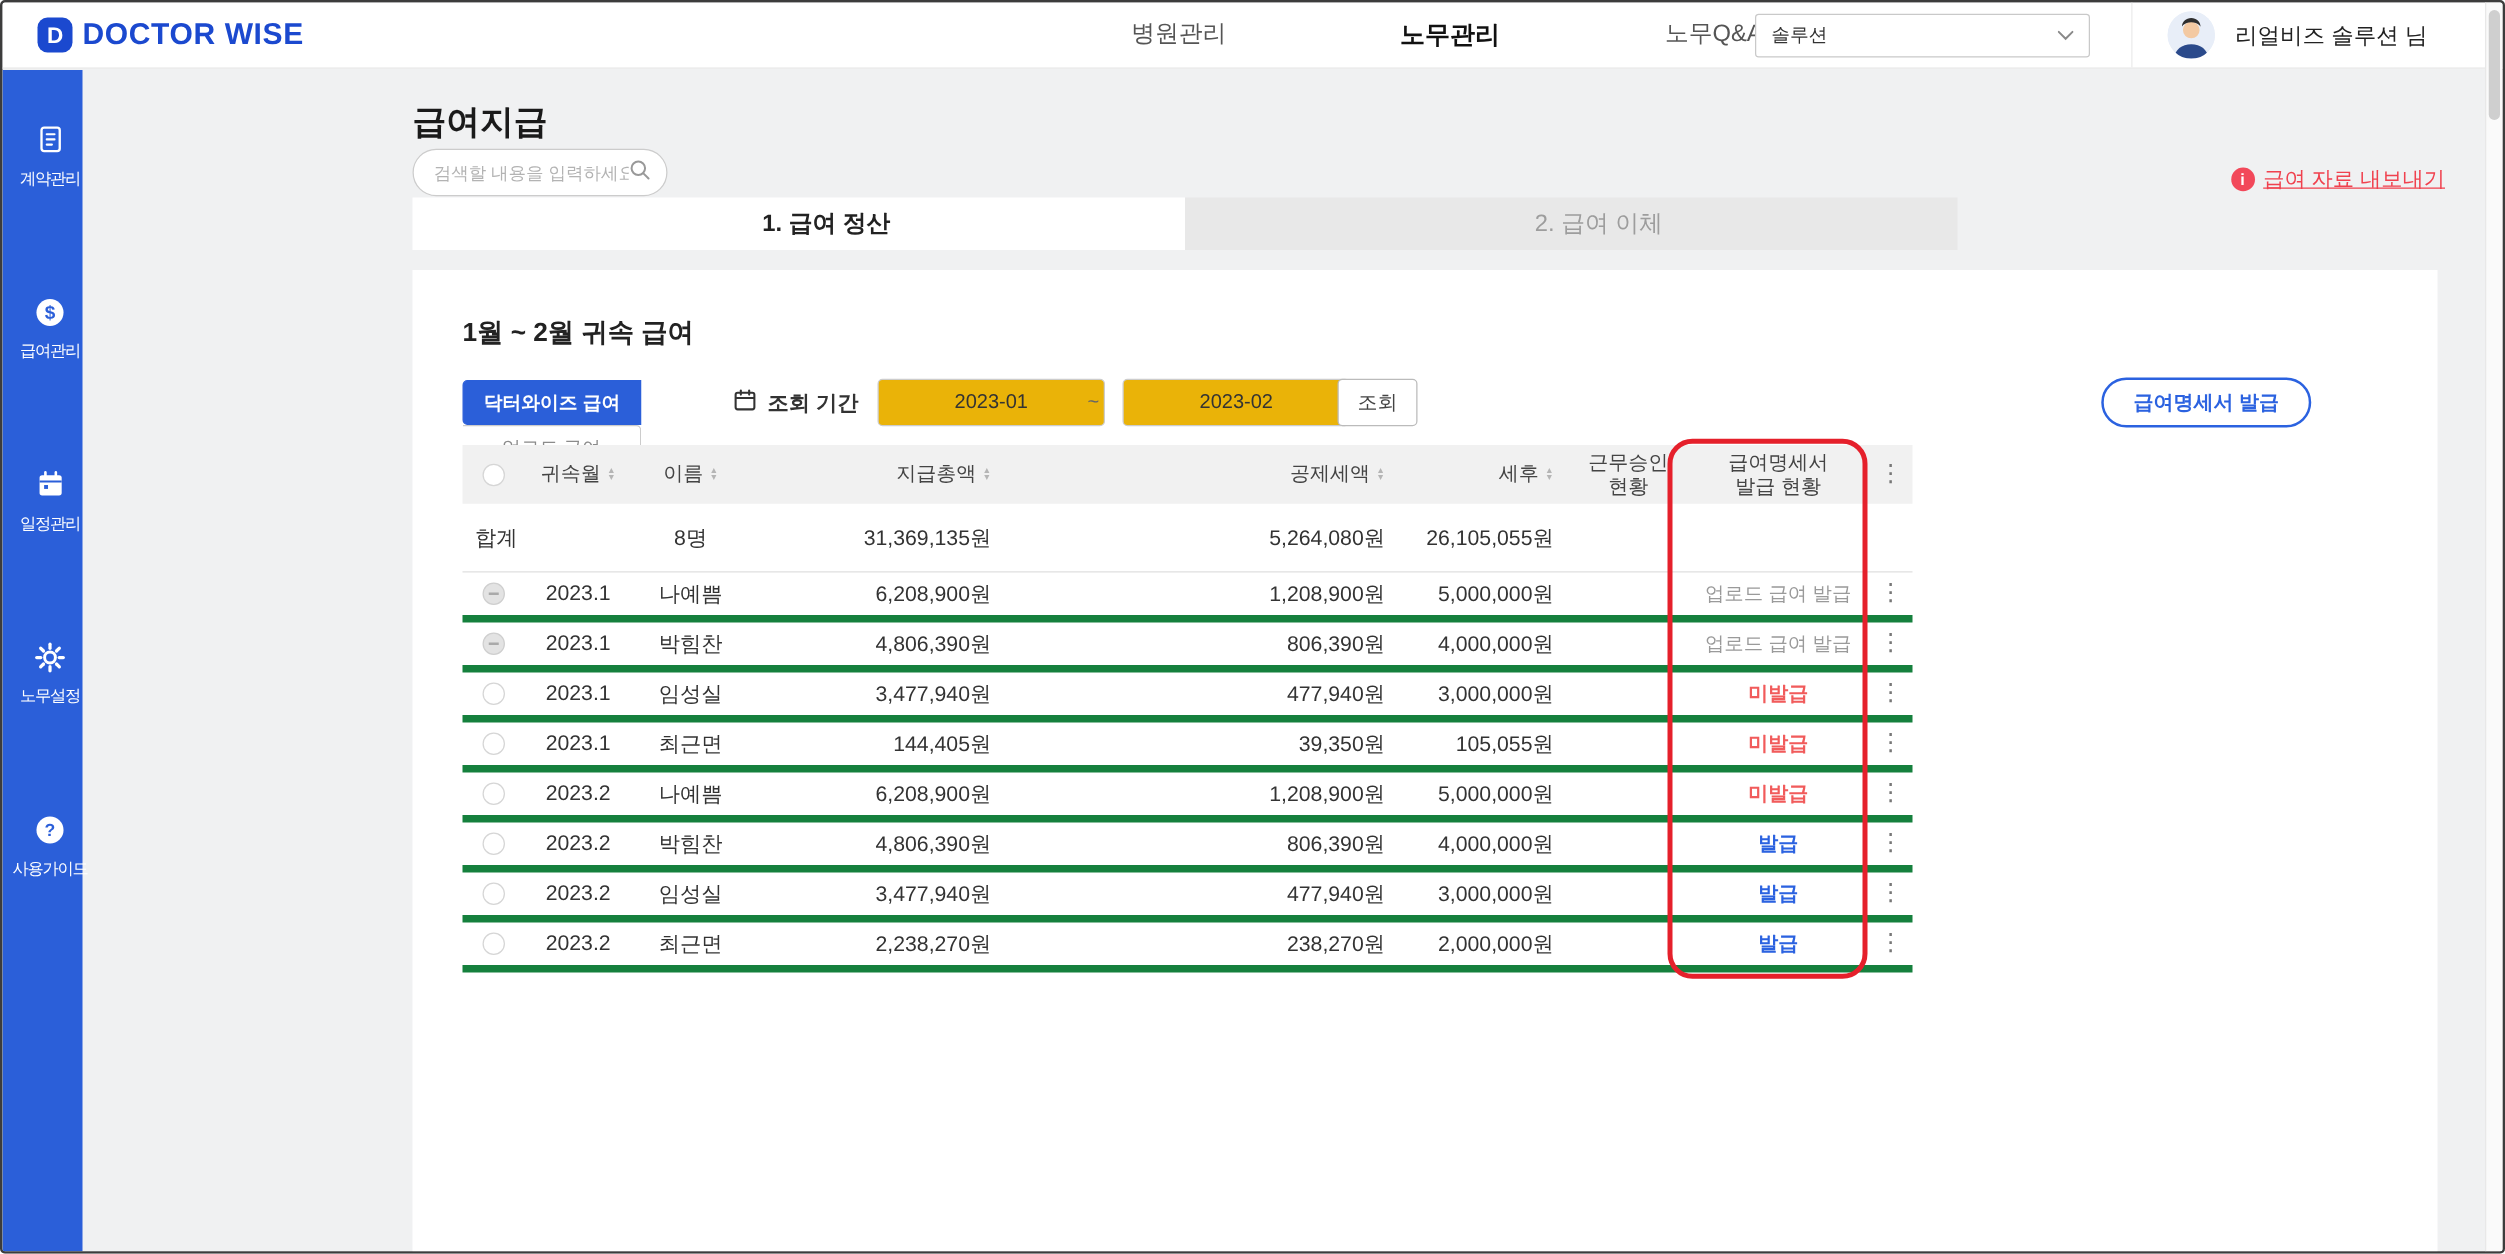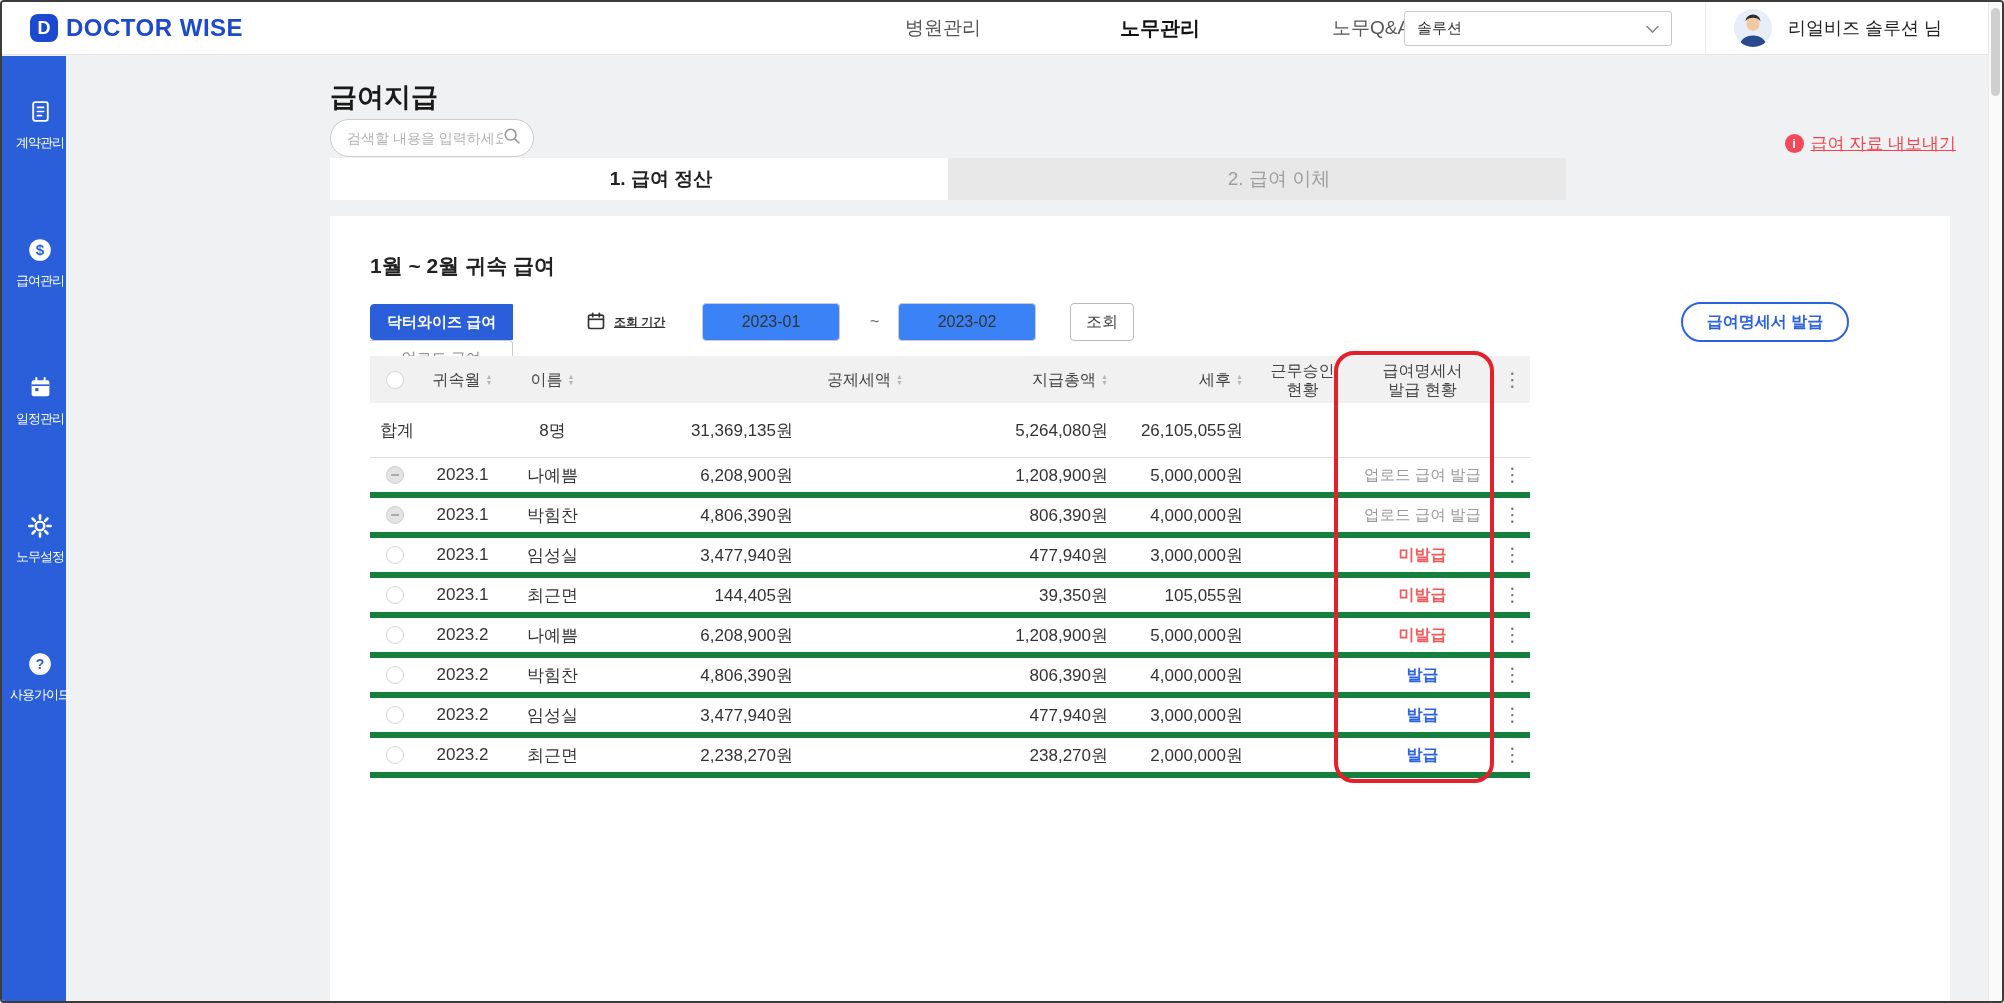--- a/index.html
+++ b/index.html
@@ -43,22 +43,22 @@
 
   .card { position:absolute; left:264px; top:160px; width:1620px; height:800px; background:#fff; }
   .period-title { position:absolute; left:40px; top:36px; font-size:21px; font-weight:bold; color:#222; }
 
   .filter-row { position:absolute; left:0; top:86px; width:100%; height:42px; }
   .toggle-group { position:absolute; left:40px; top:2px; display:flex;flex-direction:column; }
   .toggle { height:36px; border:1px solid #ccc; background:#fff; color:#8b8b8b; font-size:15px; font-family:inherit; padding:0 16px; cursor:pointer; }
   .toggle:first-child { border-radius:4px 0 0 4px; }
   .toggle:last-child { border-radius:0 4px 4px 0; border-left:none; }
   .toggle.active { background:#2b5fd9; border-color:#2b5fd9; color:#fff; font-weight:bold; }
-  .period-label { position:absolute; left:256px; top:0; height:40px; display:flex; align-items:center; gap:8px; font-size:12px; font-weight:bold; color:#333;text-decoration:underline; }
-  .date-input { position:absolute; top:1px; width:138px; height:38px; border:1px solid #ccc; border-radius:4px; background:#3b82f6; display:flex; align-items:center; justify-content:center; font-size:16px; color:#333; cursor:pointer; }
+  .period-label { position:absolute; left:256px; top:0; height:40px; display:flex; align-items:center; gap:8px; font-size:17px; font-weight:bold; color:#333; }
+  .date-input { position:absolute; top:1px; width:182px; height:38px; border:1px solid #ccc; border-radius:4px; background:#eab308; display:flex; align-items:center; justify-content:center; font-size:16px; color:#333; cursor:pointer; }
   .date-from { left:372px; } .date-to { left:568px; }
   .tilde { position:absolute; left:540px; top:0; line-height:40px; color:#666; font-size:16px; }
   .search-btn { position:absolute; left:740px; top:1px; width:64px; height:38px; border:1px solid #bbb; border-radius:4px; background:#fff; font-size:16px; color:#444; font-family:inherit; cursor:pointer; }
   .issue-btn { position:absolute; right:101px; top:0; width:168px; height:40px; border:2px solid #2b62e0; border-radius:21px; background:#fff; color:#2b62e0; font-size:16px; font-weight:bold; font-family:inherit; cursor:pointer; }
 
   
   .table { position:absolute; left:40px; top:140px; width:1160px; }
   .tr { display:flex; width:100%; }
   .thead { height:47px; background:#f1f1f1; }
   .summary { height:55px; border-bottom:1px solid #e0e0e0; }
@@ -230,22 +230,22 @@
         <div class="date-input date-to">2023-02</div>
         <button class="search-btn">조회</button>
         <button class="issue-btn">급여명세서 발급</button>
       </div>
 
       <div class="table">
         <div class="tr thead">
           <div class="th c0 ctr"><span class="radio"></span></div>
           <div class="th c1 ctr"><span>귀속월</span><span class="sort"><i>▲</i><i>▼</i></span></div>
           <div class="th c2 ctr"><span>이름</span><span class="sort"><i>▲</i><i>▼</i></span></div>
+          <div class="th c3 rgt"><span>지급총액</span><span class="sort"><i>▲</i><i>▼</i></span></div>
           <div class="th c4 rgt"><span>공제세액</span><span class="sort"><i>▲</i><i>▼</i></span></div>
-          <div class="th c3 rgt"><span>지급총액</span><span class="sort"><i>▲</i><i>▼</i></span></div>
           <div class="th c5 rgt"><span>세후</span><span class="sort"><i>▲</i><i>▼</i></span></div>
           <div class="th c6 ctr"><span>근무승인
 현황</span></div>
           <div class="th c7 ctr"><span>급여명세서
 발급 현황</span></div>
           <div class="th c8 ctr"><span class="kebab">⋮</span></div>
         </div>
 
         <div class="tr summary">
           <div class="td csum">합계</div>

